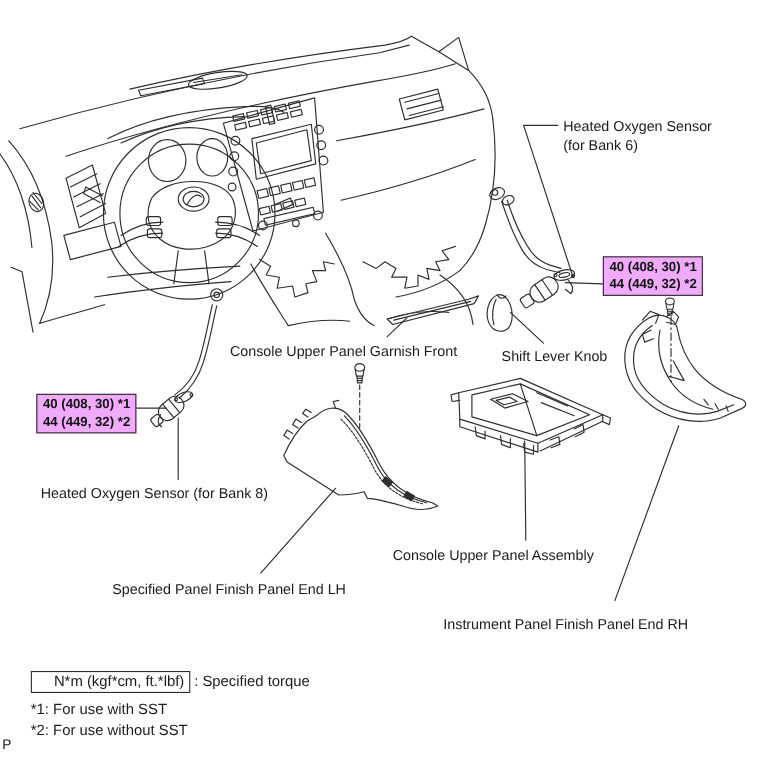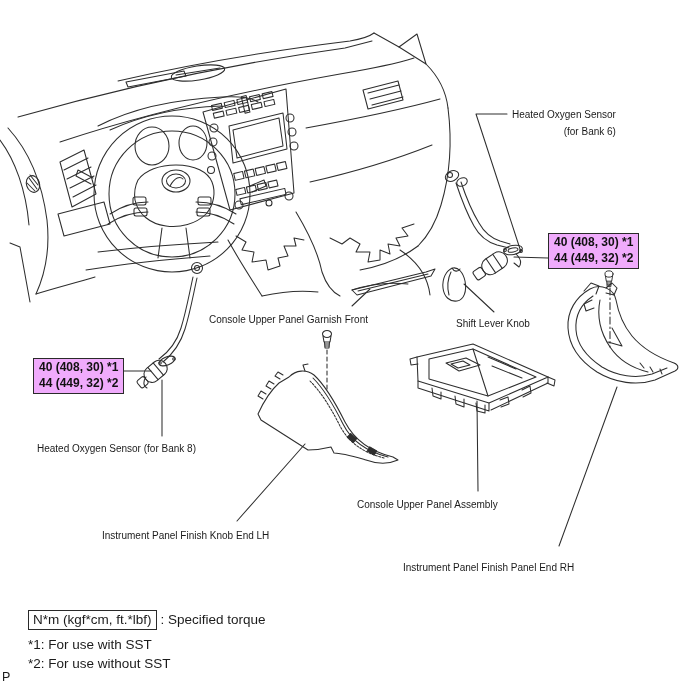--- a/index.html
+++ b/index.html
@@ -1,24 +1,24 @@
 <!DOCTYPE html>
 <html><head>
 <meta charset="utf-8">
 <style>
   html,body{margin:0;padding:0;background:#fff;}
   #canvas{position:relative;width:690px;height:690px;background:#ffffff;
           font-family:"Liberation Sans",sans-serif;overflow:hidden;}
   #lineart{position:absolute;left:0;top:0;}
-  .label{position:absolute;font-size:10px;line-height:17px;color:#1b1b1b;white-space:nowrap;text-align:right;}
+  .label{position:absolute;font-size:13px;line-height:17px;color:#1b1b1b;white-space:nowrap;}
   .torque-box{position:absolute;border:1.7px solid #2a2a2a;background:#f0abfc;
               padding:1px 5px 2px 5px;font-size:12px;line-height:15.5px;
               font-weight:bold;color:#111;white-space:nowrap;}
   .legend-row{position:absolute;font-size:13.5px;line-height:17px;color:#1b1b1b;white-space:nowrap;}
-  .unit-box{display:inline-block;border:1.3px solid #2a2a2a;padding:0 4px 1px 4px;margin-right:4px;}
+  .unit-box{display:inline-block;border:1.3px solid #2a2a2a;padding:0 4px 1px 20px;margin-right:4px;}
   .page-marker{position:absolute;font-size:12.5px;color:#1b1b1b;}
 </style>
 </head>
 <body>
 
 <div id="canvas">
 
   <svg id="lineart" width="690" height="690" viewBox="0 0 690 690">
     <g stroke="#2e2e2e" fill="none" stroke-width="1.05" stroke-linecap="round" stroke-linejoin="round">
 
@@ -260,21 +260,21 @@
     <div>40 (408, 30) *1</div>
     <div>44 (449, 32) *2</div>
   </div>
 
   <div class="label" style="left:37px;top:440px;">Heated Oxygen Sensor (for Bank 8)</div>
 
   <div class="label" style="left:209px;top:311px;">Console Upper Panel Garnish Front</div>
 
   <div class="label" style="left:456px;top:315px;">Shift Lever Knob</div>
 
-  <div class="label" style="left:102px;top:527px;">Instrument Panel Finish Knob End LH</div>
+  <div class="label" style="left:102px;top:527px;">Specified Panel Finish Panel End LH</div>
 
   <div class="label" style="left:357px;top:496px;">Console Upper Panel Assembly</div>
 
   <div class="label" style="left:403px;top:559px;">Instrument Panel Finish Panel End RH</div>
 
   <div class="legend-row" style="left:28px;top:610px;">
     <span class="unit-box">N*m (kgf*cm, ft.*lbf)</span><span>: Specified torque</span>
   </div>
   <div class="legend-row" style="left:28px;top:636px;">*1: For use with SST</div>
   <div class="legend-row" style="left:28px;top:655px;">*2: For use without SST</div>

